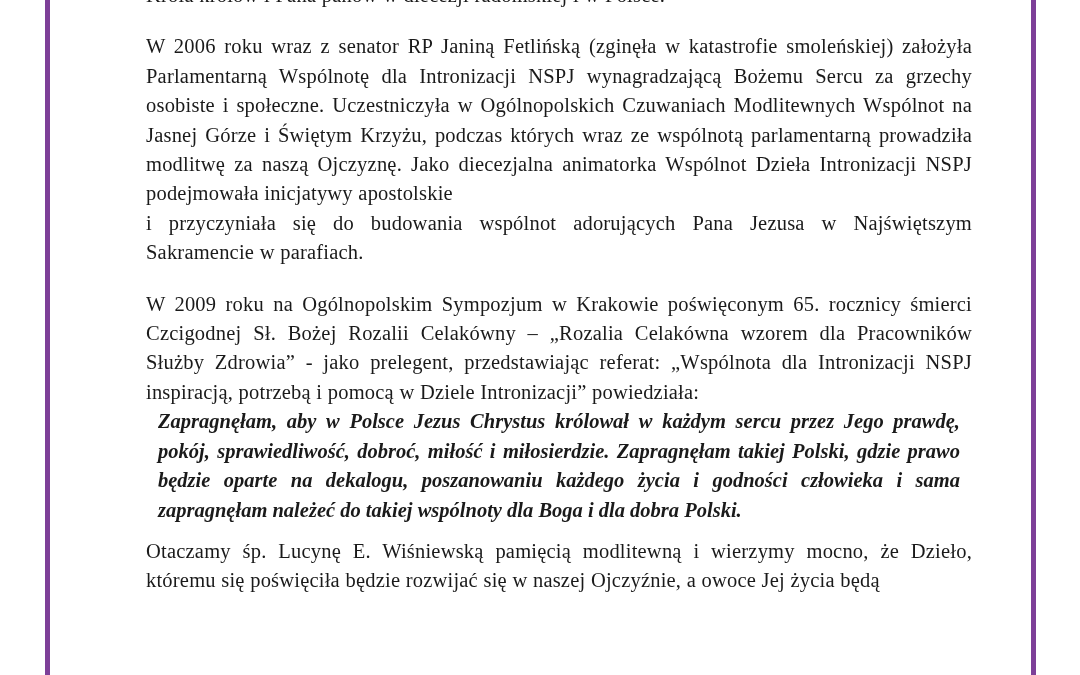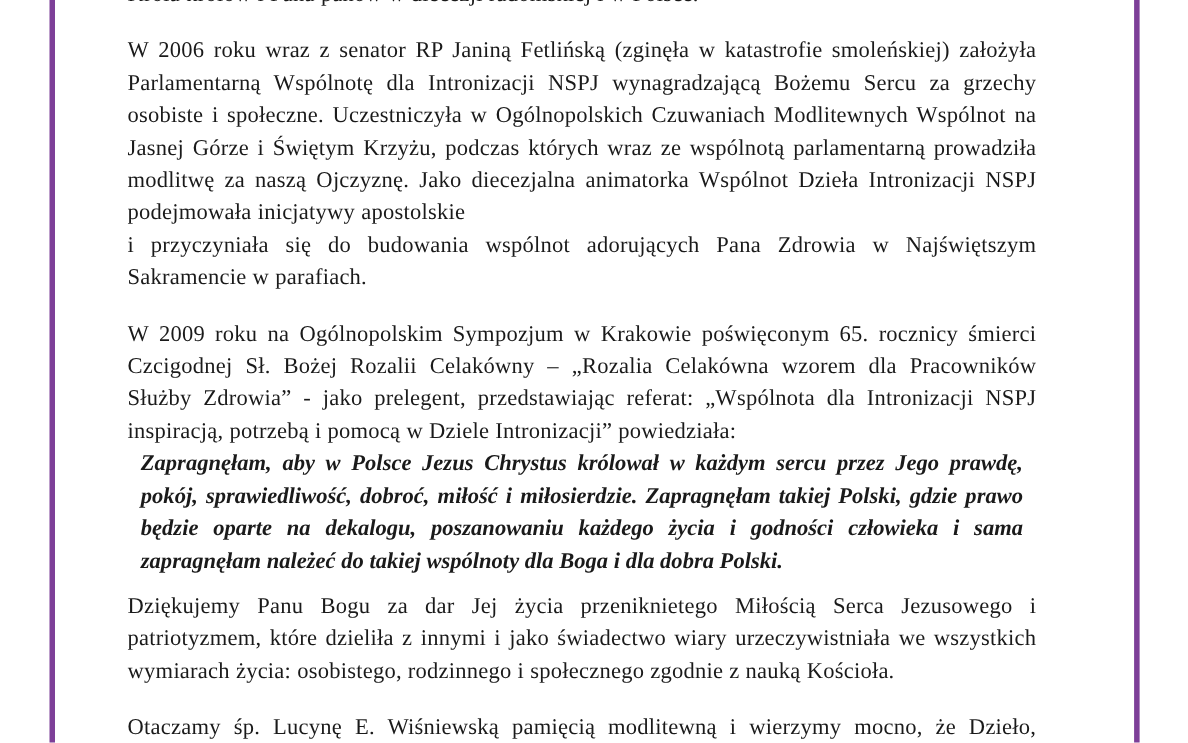--- a/index.html
+++ b/index.html
@@ -31,21 +31,21 @@
     bottom: 0;
     width: 5px;
     background: #7d3f98;
   }
   .rule-left  { left: 45px; }
   .rule-right { left: 1031px; }
 
   
   #content {
     position: absolute;
-    left: 116px;
+    left: 146px;
     top: 0;
     width: 826px;
     height: 675px;
     overflow: hidden;
   }
 
   .para {
     margin: 0;
     text-align: justify;
     text-justify: inter-word;
@@ -88,24 +88,23 @@
   <div class="rule rule-left"></div>
 
   <div class="rule rule-right"></div>
 
   <div id="content">
 
     <p class="para para-clipped para-last-line-left">Króla królów i Pana panów w diecezji radomskiej i w Polsce.</p>
 
     <p class="para">W 2006 roku wraz z senator RP Janiną Fetlińską (zginęła w katastrofie smoleńskiej) założyła Parlamentarną Wspólnotę dla Intronizacji NSPJ wynagradzającą Bożemu Sercu za grzechy osobiste i społeczne. Uczestniczyła w Ogólnopolskich Czuwaniach Modlitewnych Wspólnot na Jasnej Górze i Świętym Krzyżu, podczas których wraz ze wspólnotą parlamentarną prowadziła modlitwę za naszą Ojczyznę. Jako diecezjalna animatorka Wspólnot Dzieła Intronizacji NSPJ podejmowała inicjatywy apostolskie</p>
 
-    <p class="para para-last-line-left" style="margin-top:0;">i przyczyniała się do budowania wspólnot adorujących Pana Zdrowia w Najświętszym Sakramencie w parafiach.</p>
+    <p class="para para-last-line-left" style="margin-top:0;">i przyczyniała się do budowania wspólnot adorujących Pana Jezusa w Najświętszym Sakramencie w parafiach.</p>
 
     <p class="para">W 2009 roku na Ogólnopolskim Sympozjum w Krakowie poświęconym 65. rocznicy śmierci Czcigodnej Sł. Bożej Rozalii Celakówny – „Rozalia Celakówna wzorem dla Pracowników Służby Zdrowia” - jako prelegent, przedstawiając referat: „Wspólnota dla Intronizacji NSPJ inspiracją, potrzebą i pomocą w Dziele Intronizacji” powiedziała:</p>
 
     <p class="quote-block last" style="margin-top:0;">Zapragnęłam, aby w Polsce Jezus Chrystus królował w każdym sercu przez Jego prawdę, pokój, sprawiedliwość, dobroć, miłość i miłosierdzie. Zapragnęłam takiej Polski, gdzie prawo będzie oparte na dekalogu, poszanowaniu każdego życia i godności człowieka i sama zapragnęłam należeć do takiej wspólnoty dla Boga i dla dobra Polski.</p>
 
-    <p class="para para-last-line-left">Dziękujemy Panu Bogu za dar Jej życia przeniknietego Miłością Serca Jezusowego i patriotyzmem, które dzieliła z innymi i jako świadectwo wiary urzeczywistniała we wszystkich wymiarach życia: osobistego, rodzinnego i społecznego zgodnie z nauką Kościoła.</p>
 
     <p class="para para-bottom-clip">Otaczamy śp. Lucynę E. Wiśniewską pamięcią modlitewną i wierzymy mocno, że Dzieło, któremu się poświęciła będzie rozwijać się w naszej Ojczyźnie, a owoce Jej życia będą</p>
 
   </div>
 </div>
 
 </body></html>

